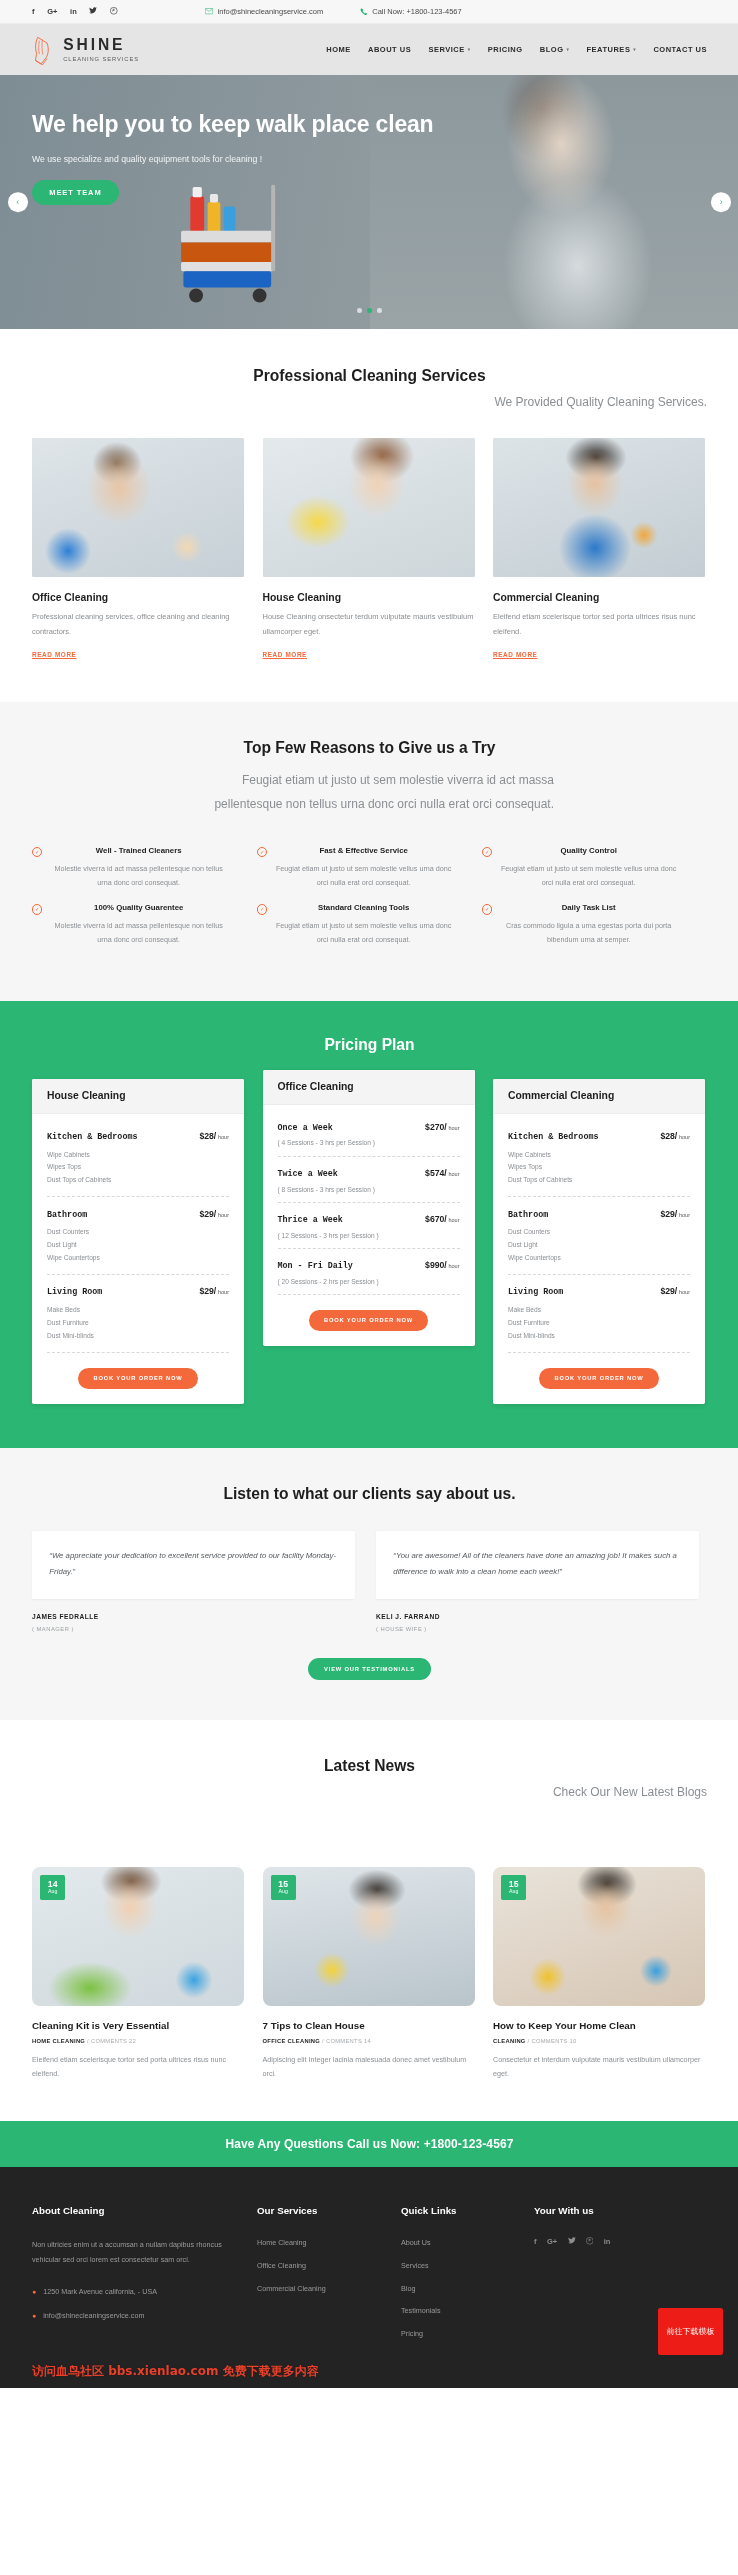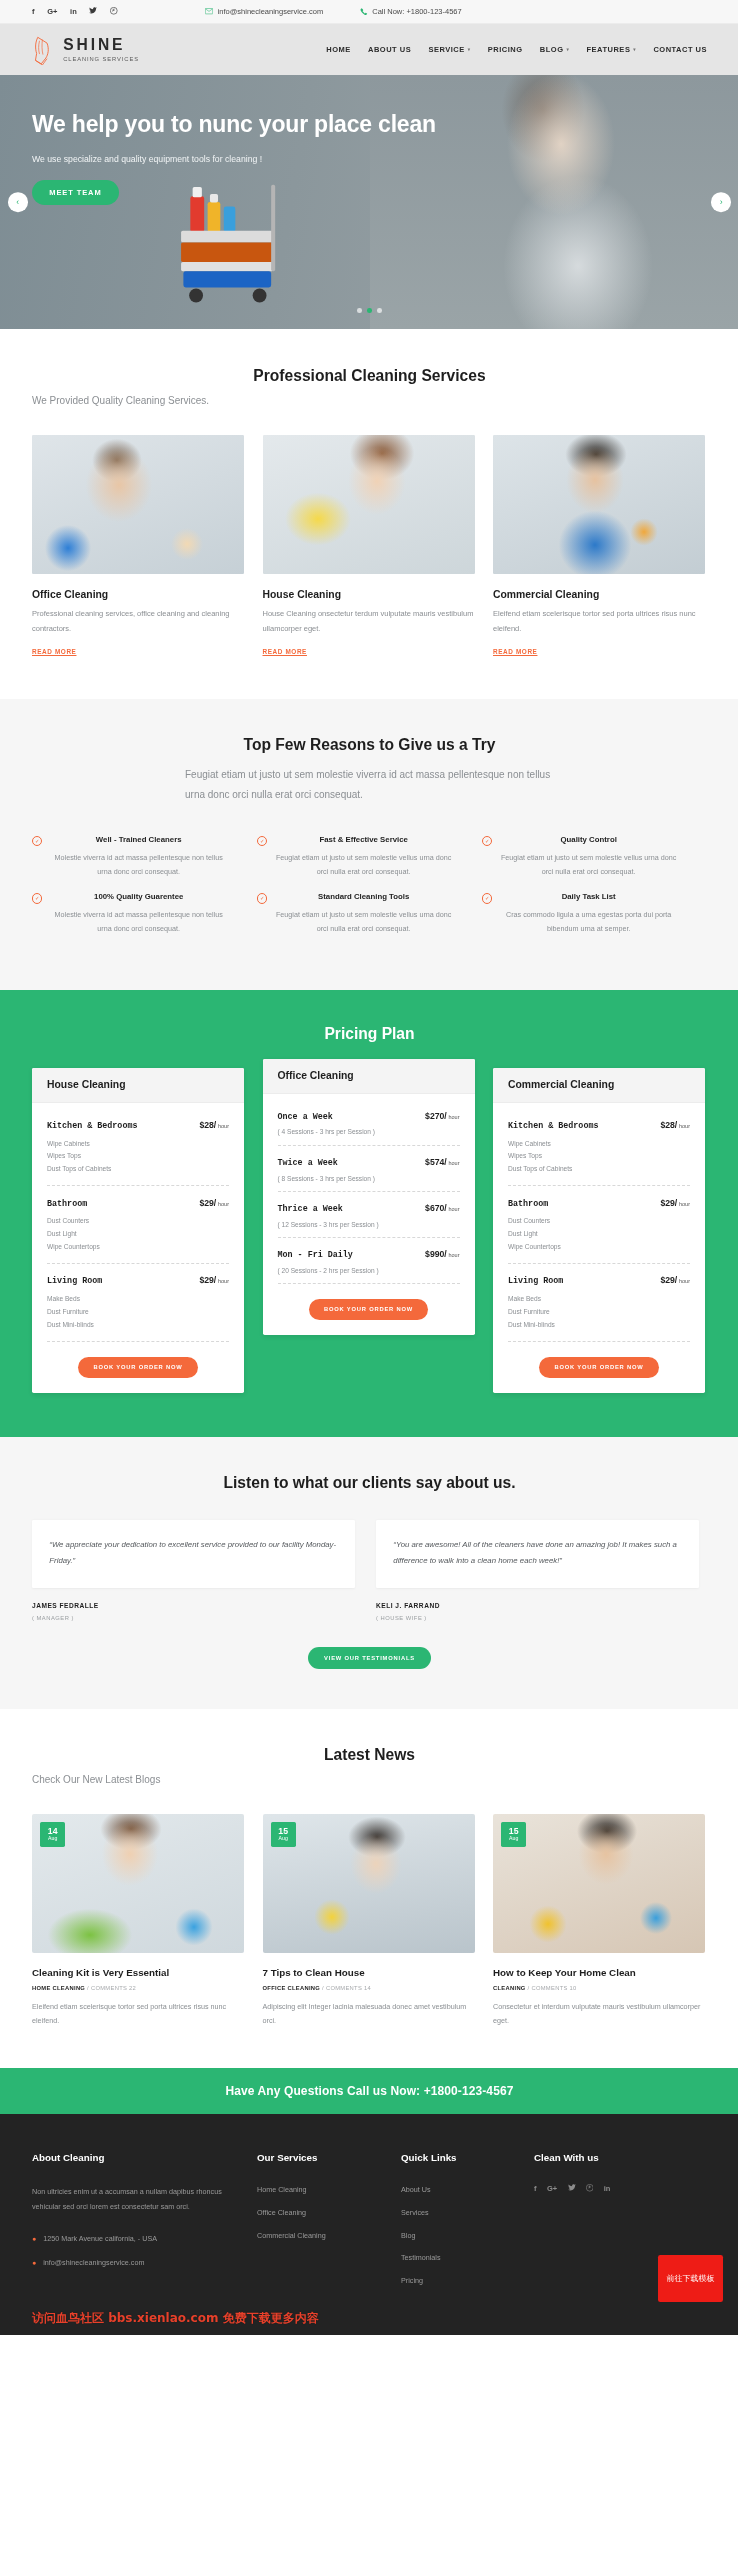--- a/index.html
+++ b/index.html
@@ -84,21 +84,21 @@
     position:absolute; bottom:16px; left:0; right:0; display:flex;
     justify-content:center; gap:5.2px; z-index:4;
   }
   .hero-dots i {
     width:4.6px; height:4.6px; border-radius:50%; background:rgba(255,255,255,.65); display:block;
   }
   .hero-dots i.on { background:#2bb673; }
 
   
   .sec-title { text-align:center; font-size:15.6px; font-weight:bold; color:#1e1e1e; }
-  .sec-sub { text-align:left; font-size:10px; color:#8b8f93; margin-top:10.4px; }
+  .sec-sub { text-align:right; font-size:12px; color:#8b8f93; margin-top:10.4px; }
 
   
   .services { padding:38px 0 43px; background:#fff; }
   .svc-grid { display:flex; gap:18.5px; margin-top:29px; }
   .svc-card { width:212px; }
   .svc-img { width:100%; height:139px; border-radius:1.2px; }
   .svc-card h3 { font-size:10.4px; font-weight:bold; color:#1e1e1e; margin-top:15px; }
   .svc-card p { font-size:7.5px; line-height:1.95; color:#8b8f93; margin-top:7px; }
   .readmore {
     display:inline-block; margin-top:11.5px; color:#f4693b; font-size:6.4px;
@@ -187,21 +187,21 @@
   .testi-btn-wrap { text-align:center; margin-top:25.4px; }
   .btn-testi {
     background:#2bb673; color:#fff; border:none; border-radius:15px;
     padding:8px 16px; font-size:5.8px; font-weight:bold; letter-spacing:0.8px; cursor:pointer;
   }
 
   
   .news { background:#fff; padding:37px 0 40px; }
   .news-grid { display:flex; gap:18.5px; margin-top:29px; }
   .news-card { width:212px; }
-  .news-img { width:100%; height:139px; position:relative; border-radius:2px; overflow:hidden; }
+  .news-img { width:100%; height:139px; position:relative; border-radius:8px; overflow:hidden;margin-top:39px; }
   .news-date {
     position:absolute; left:8px; top:8px; width:25.4px; height:25.4px; background:#2bb673;
     color:#fff; border-radius:1.7px; display:flex; flex-direction:column;
     align-items:center; justify-content:center; line-height:1.05;
   }
   .news-date b { font-size:8.7px; font-weight:bold; }
   .news-date i { font-style:normal; font-size:5.2px; }
   .news-card h3 { font-size:9.8px; font-weight:bold; color:#1e1e1e; margin-top:14px; }
   .news-meta { margin-top:7px; font-size:5.8px; letter-spacing:0.3px; }
   .news-meta b { color:#1e1e1e; font-weight:bold; }
@@ -374,21 +374,21 @@
       <rect x="14" y="100" width="160" height="20" rx="3" fill="#dcdcdc"></rect>
       <rect x="14" y="120" width="160" height="34" rx="3" fill="#c8560f"></rect>
       <rect x="14" y="154" width="160" height="16" rx="3" fill="#e0e0e0"></rect>
       <rect x="18" y="170" width="152" height="28" rx="4" fill="#1c64c4"></rect>
       <circle cx="40" cy="212" r="12" fill="#333"></circle>
       <circle cx="150" cy="212" r="12" fill="#333"></circle>
       <rect x="170" y="20" width="7" height="150" rx="3" fill="#b5b5b5"></rect>
     </svg>
   </div>
   <div class="wrap hero-inner">
-    <h1>We help you to nunc your place clean</h1>
+    <h1>We help you to keep walk place clean</h1>
     <div class="hero-sub">We use specialize and quality equipment tools for cleaning !</div>
     <button class="btn-meet">MEET TEAM</button>
   </div>
   <div class="hero-arrow l">‹</div>
   <div class="hero-arrow r">›</div>
   <div class="hero-dots">
     <i></i>
     <i class="on"></i>
     <i></i>
   </div>
@@ -721,21 +721,21 @@
       <ul>
         <li><a>About Us</a></li>
         <li><a>Services</a></li>
         <li><a>Blog</a></li>
         <li><a>Testimonials</a></li>
         <li><a>Pricing</a></li>
       </ul>
     </div>
 
     <div class="fcol c4">
-      <h4>Clean With us</h4>
+      <h4>Your With us</h4>
       <div class="fsocial">
         <span>f</span>
         <span>G+</span>
         <span>
           <svg width="8" height="7" viewBox="0 0 16 13">
                 <path fill="#8d8d8d" d="M16 1.5c-.6.3-1.2.4-1.9.5.7-.4 1.2-1 1.4-1.8-.6.4-1.3.6-2.1.8C12.9.4 12.1 0 11.2 0 9.5 0 8.1 1.4 8.1 3.1c0 .2 0 .5.1.7C5.6 3.7 3 2.3 1.4.3 1.1.8.9 1.4.9 2c0 1.1.6 2 1.4 2.6-.5 0-1-.2-1.4-.4 0 1.5 1.1 2.8 2.5 3.1-.3.1-.6.1-.8.1-.2 0-.4 0-.6-.1.4 1.3 1.6 2.2 3 2.2-1.1.9-2.5 1.4-4 1.4H0c1.4.9 3.1 1.4 4.9 1.4 6 0 9.2-5 9.2-9.2v-.4c.7-.4 1.3-1 1.9-1.7z"></path>
               </svg>
         </span>
         <span>
           <svg width="7.5" height="7.5" viewBox="0 0 14 14">

